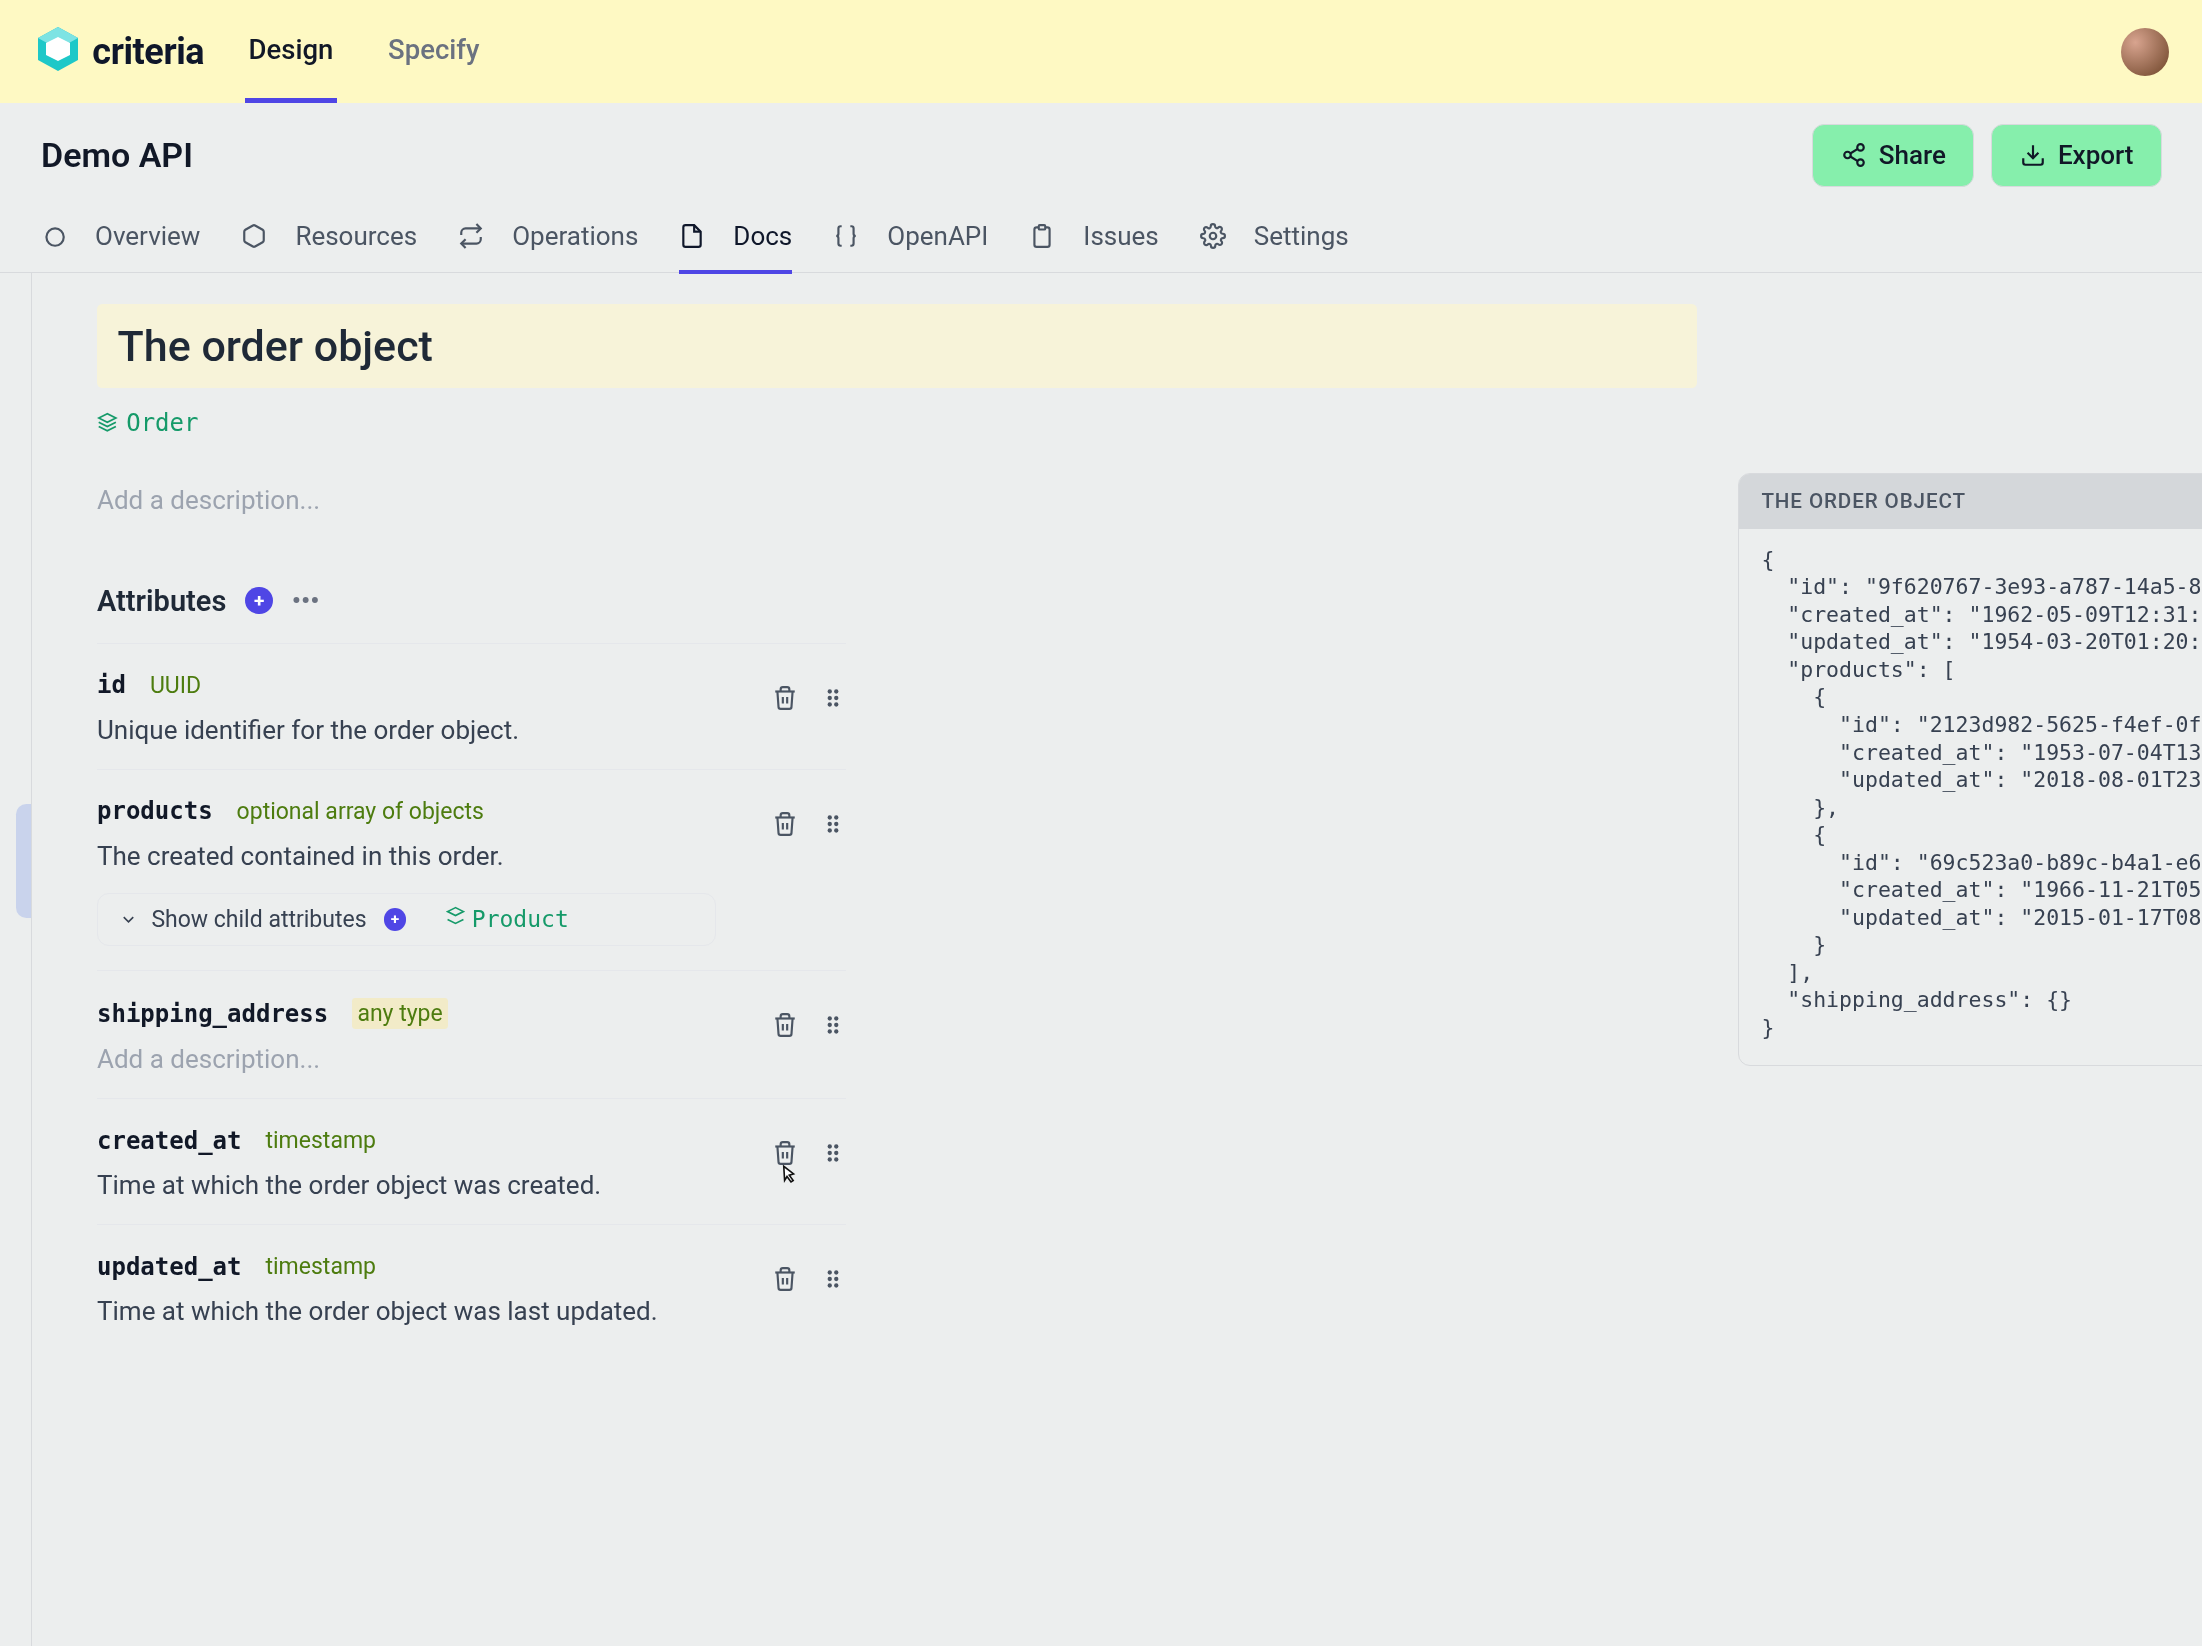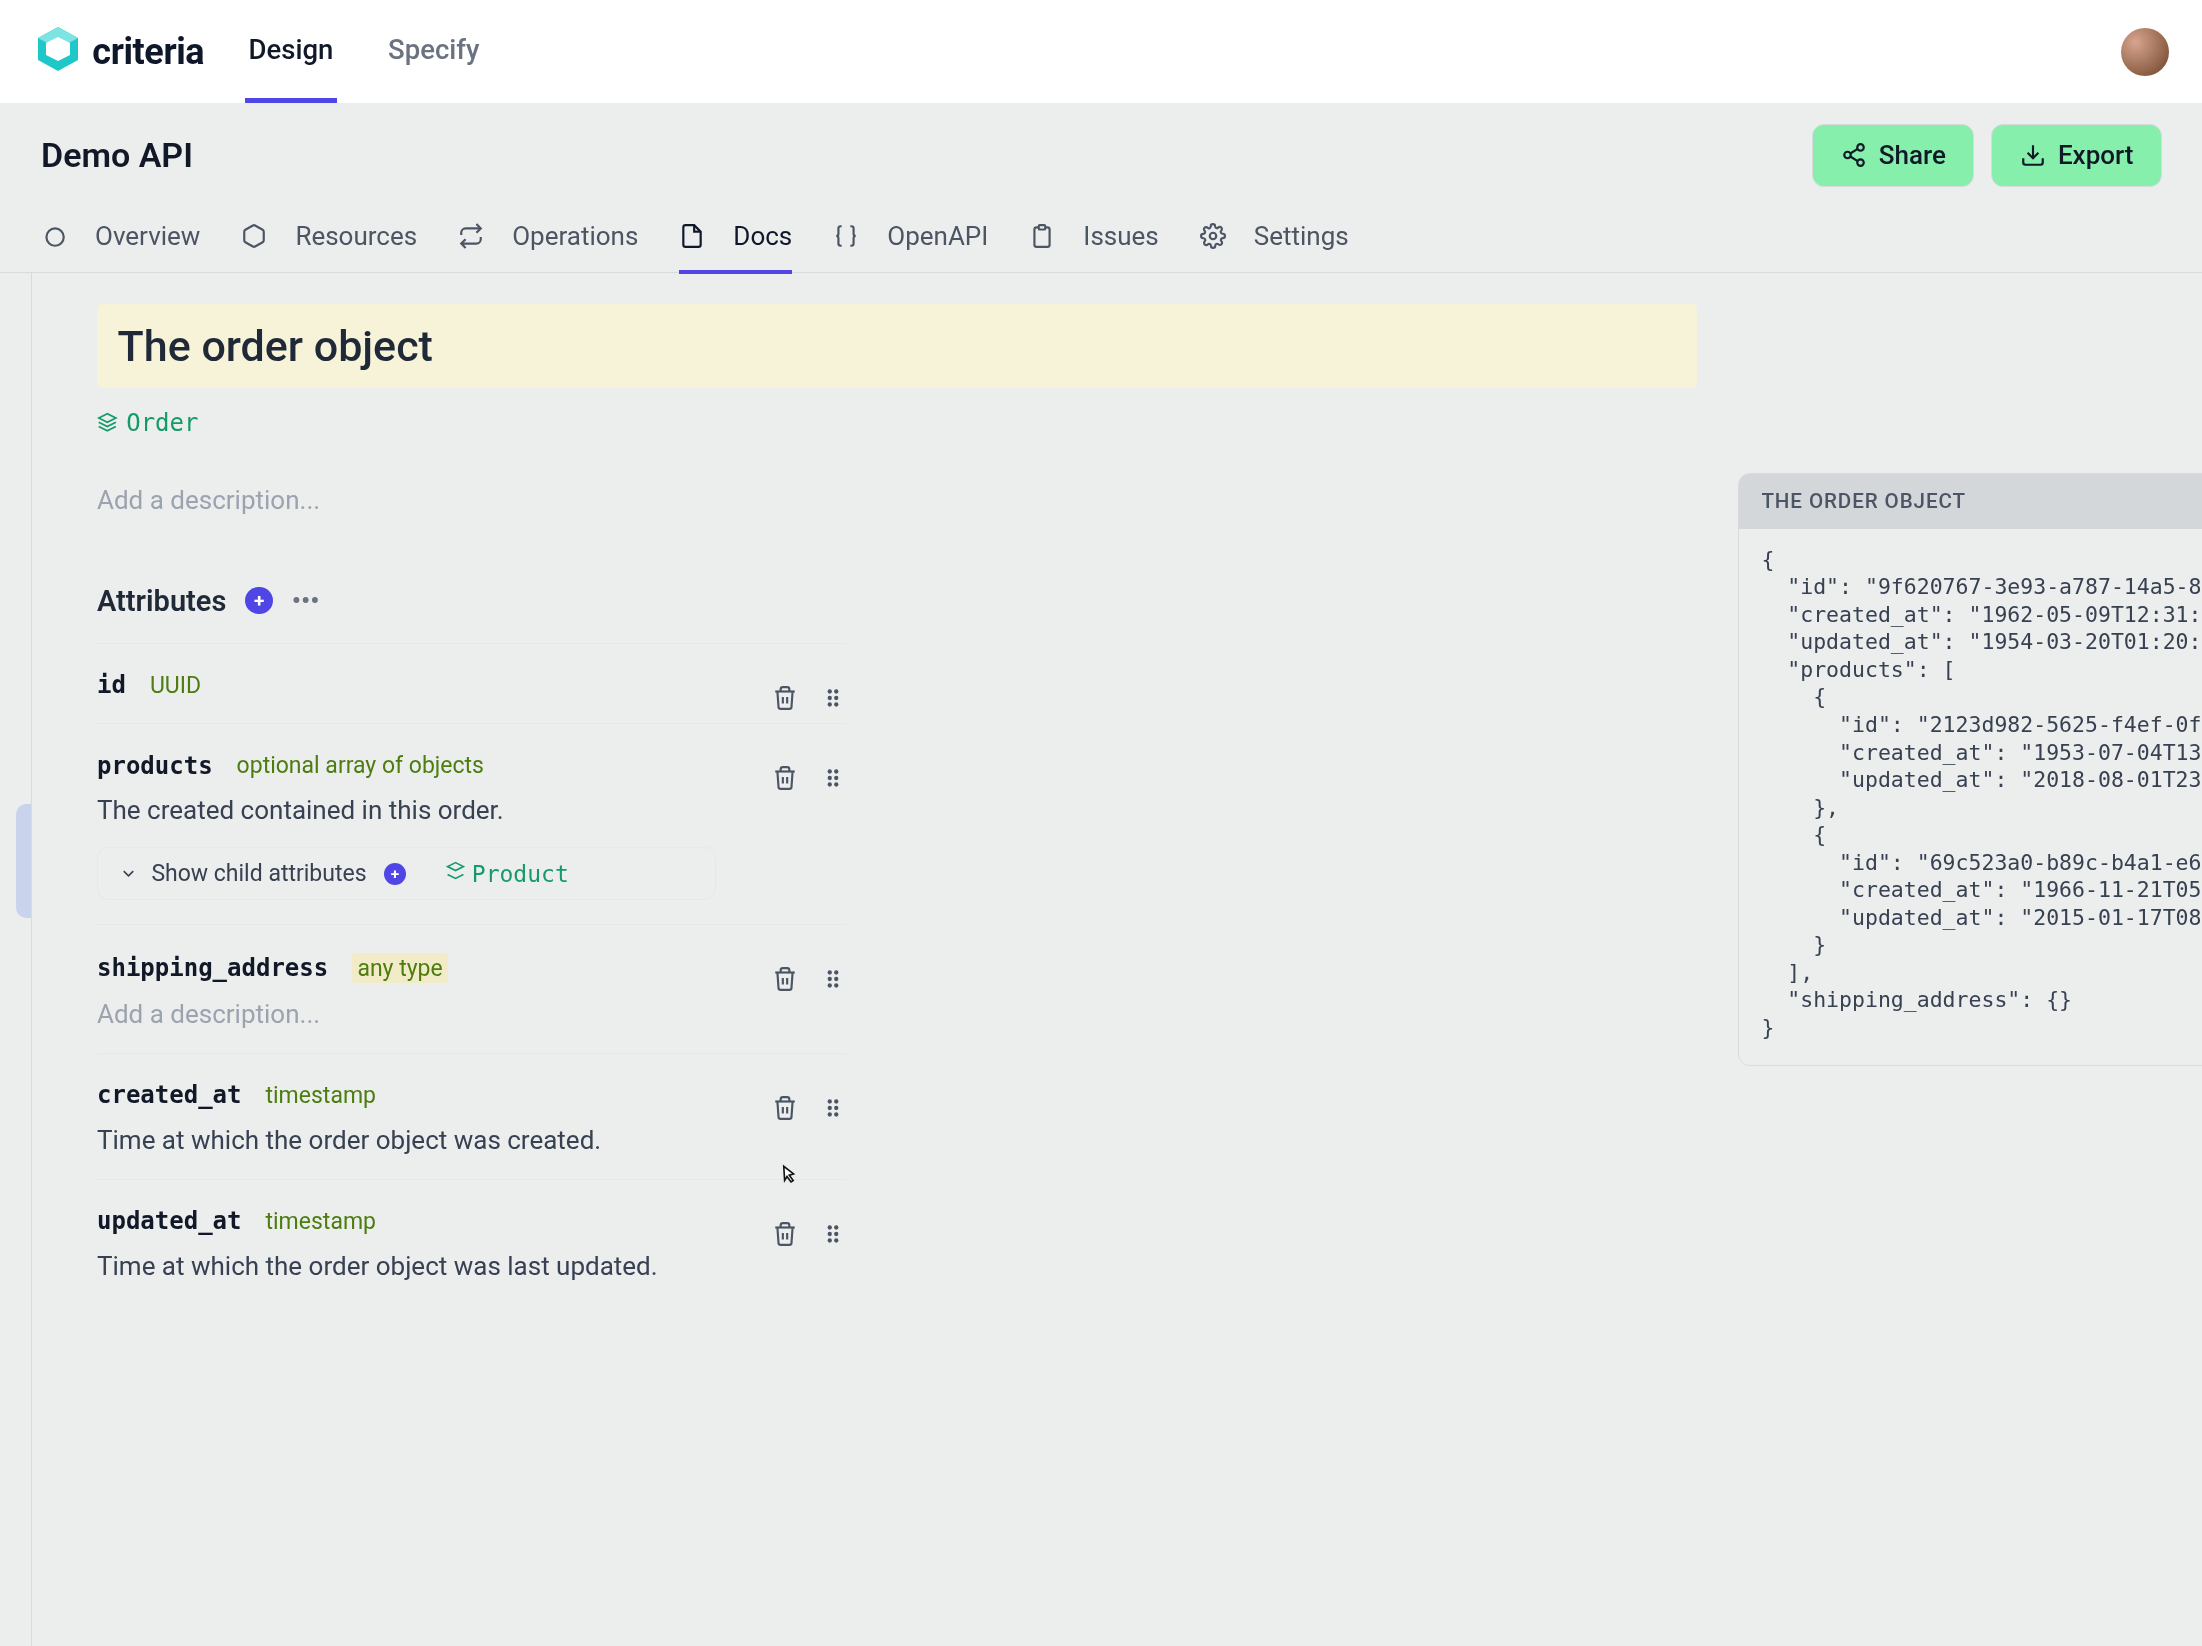--- a/index.html
+++ b/index.html
@@ -12,21 +12,21 @@
     height: 1647px;
     overflow: hidden;
   }
 
   
   .topbar {
     display: flex;
     align-items: center;
     height: 103px;
     padding: 0 34px;
-    background: #ffffff;
+    background: #fef9c3;
   }
   .logo {
     display: flex;
     align-items: center;
     gap: 10.3px;
     margin-right: 41px;
   }
   .logo-icon svg { width: 48px; height: 48px; }
   .logo-text {
     font-size: 36px;
@@ -453,20 +453,21 @@
           <span class="plus-circle">+</span>
           <span class="dots">•••</span>
         </div>
 
         
         <div class="attr">
           <div class="attr-row1">
             <span class="attr-name">id</span>
             <span class="attr-type">UUID</span>
           </div>
+          <div class="attr-desc">Unique identifier for the order object.</div>
           <div class="attr-actions">
             <svg viewBox="0 0 24 24" fill="none" stroke="currentColor" stroke-width="2">
                 <polyline points="3 6 5 6 21 6"></polyline>
                 <path d="M19 6l-1 14a2 2 0 0 1-2 2H8a2 2 0 0 1-2-2L5 6"></path>
                 <path d="M10 11v6M14 11v6"></path>
                 <path d="M8 6V4a2 2 0 0 1 2-2h4a2 2 0 0 1 2 2v2"></path>
               </svg>
             <svg viewBox="0 0 24 24" fill="currentColor">
                 <circle cx="9" cy="6" r="2"></circle>
                 <circle cx="15" cy="6" r="2"></circle>

